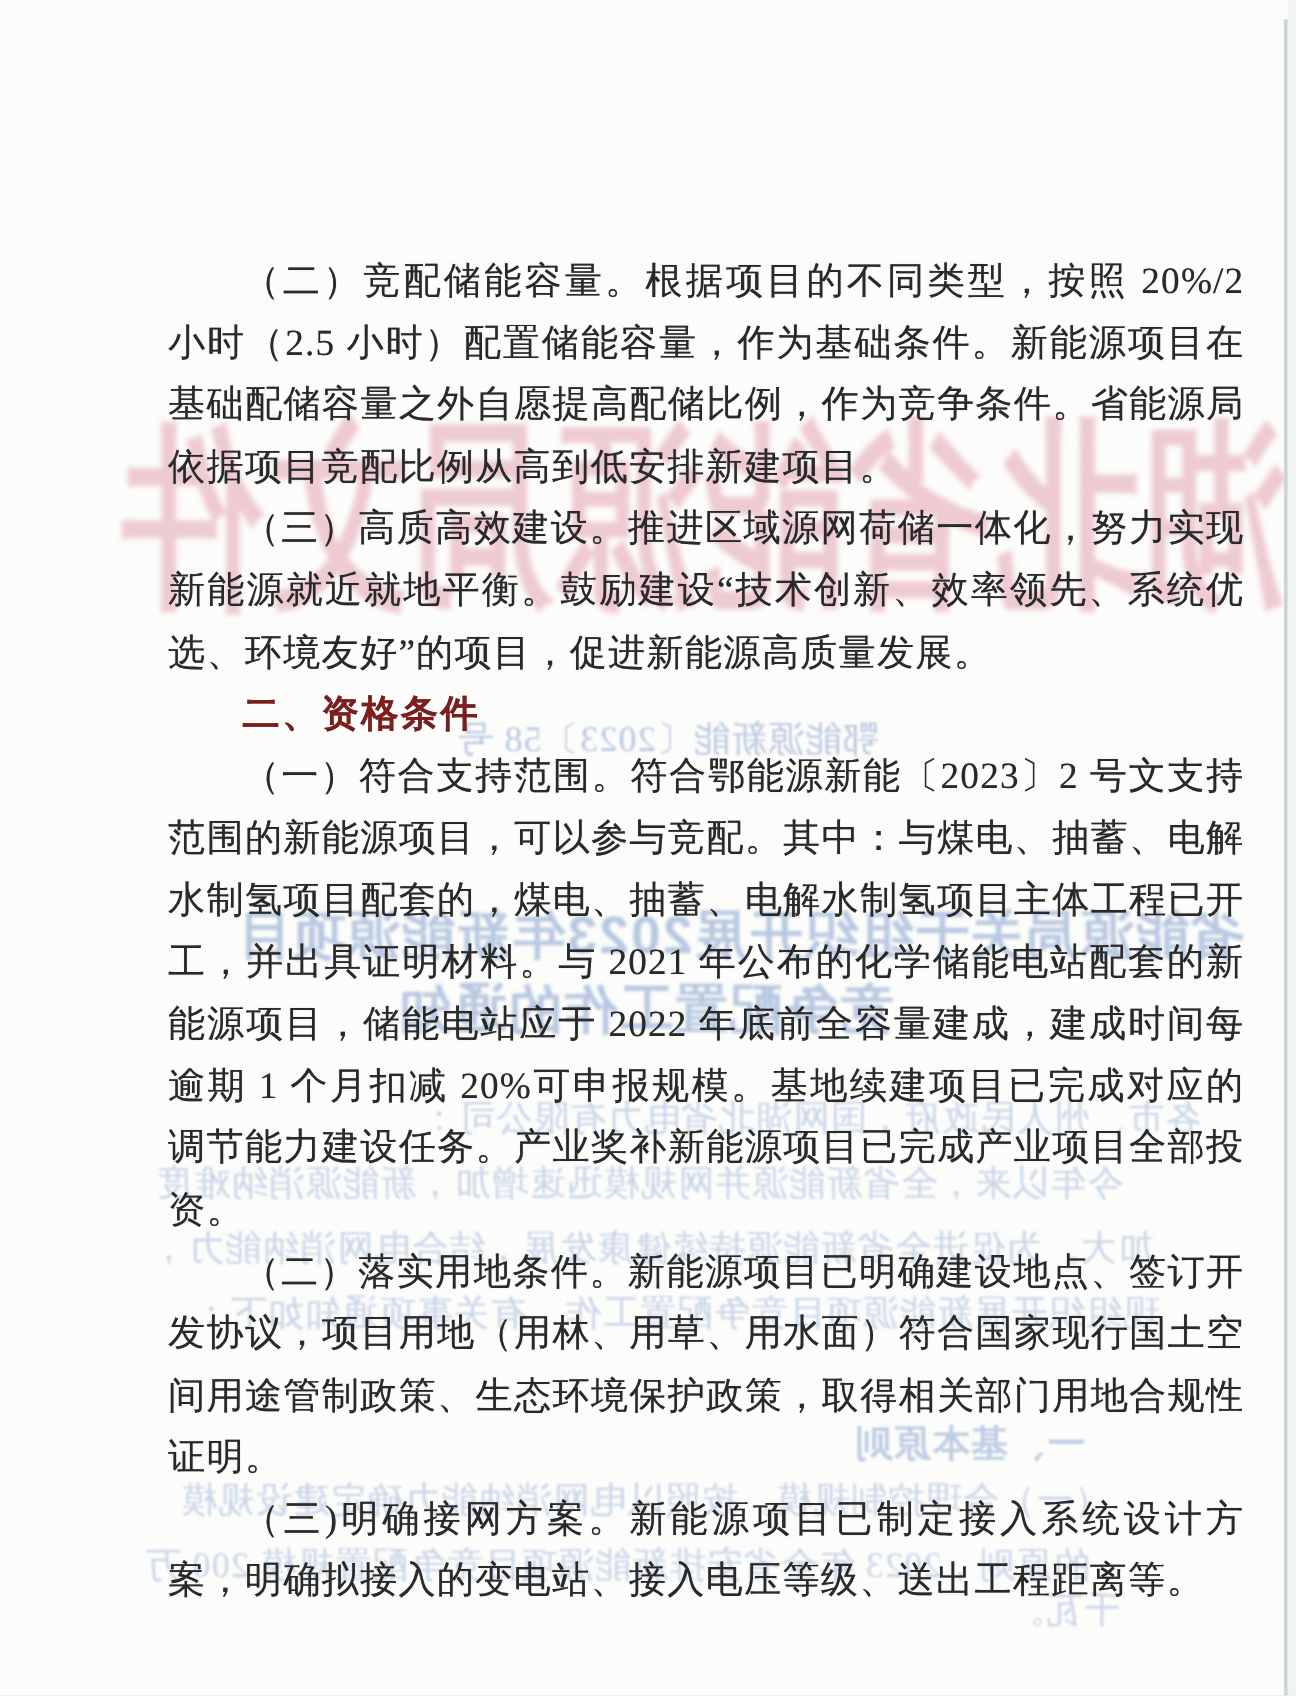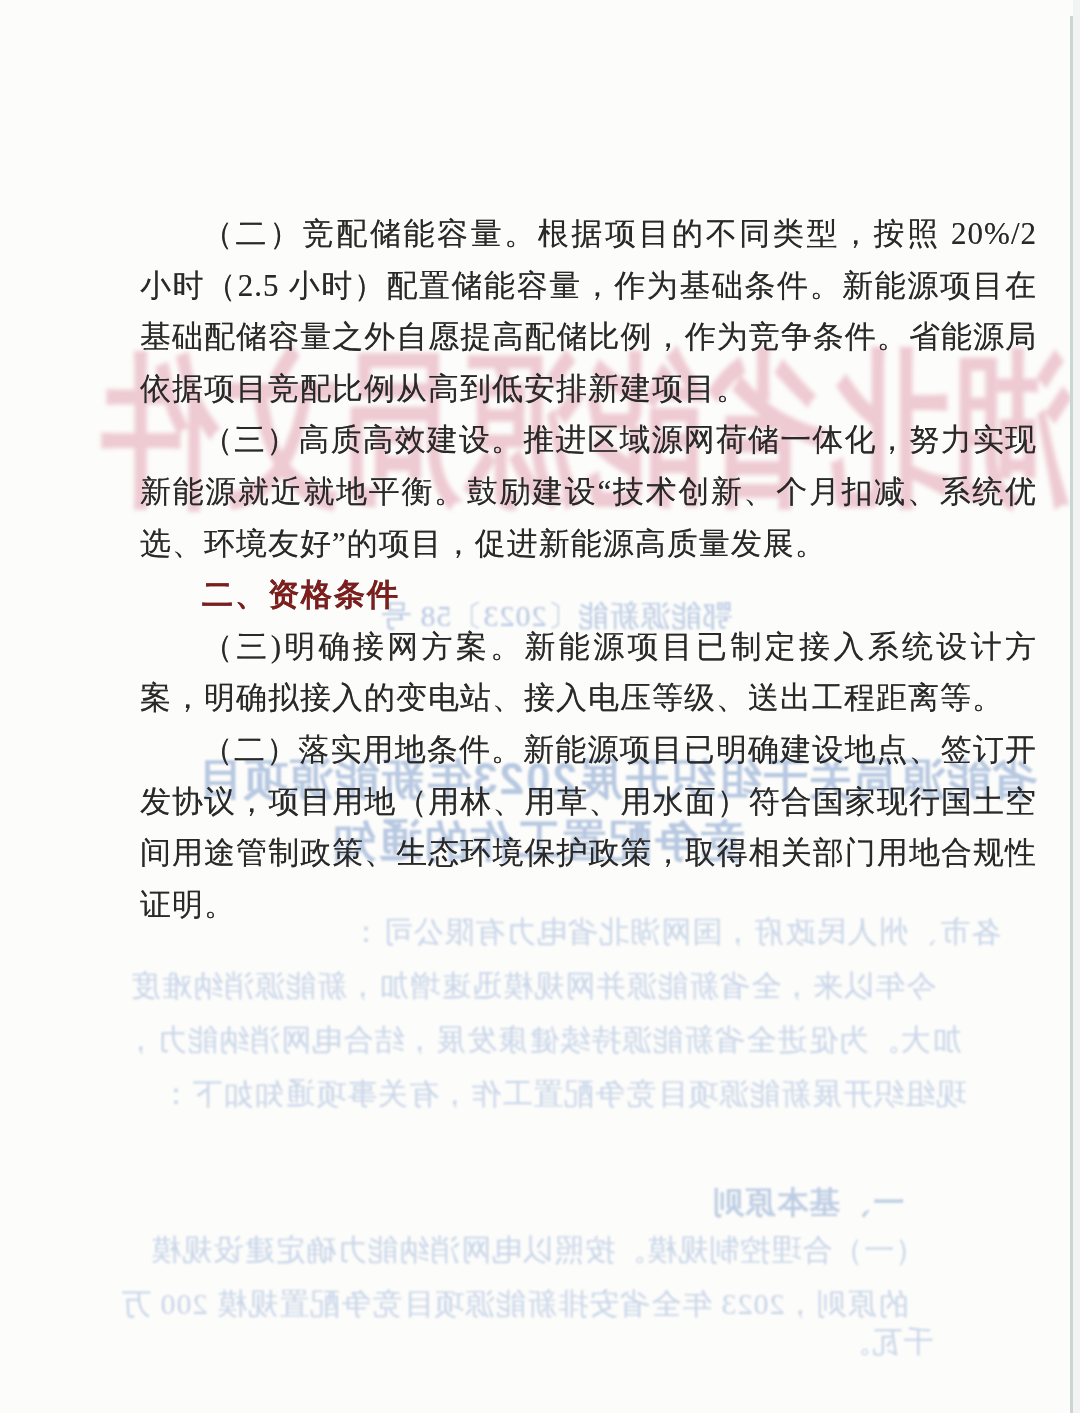--- a/index.html
+++ b/index.html
@@ -101,22 +101,23 @@
   <div class="bleed bleed-blue" style="left:120px; top:1284px;">
     <span class="flip">的原则，2023 年全省安排新能源项目竞争配置规模 200 万</span>
   </div>
 
   <div class="bleed bleed-blue" style="left:840px; top:1322px;">
     <span class="flip">千瓦。</span>
   </div>
 
   <div class="body-text">
     <p>（二）竞配储能容量。根据项目的不同类型，按照 20%/2 小时（2.5 小时）配置储能容量，作为基础条件。新能源项目在基础配储容量之外自愿提高配储比例，作为竞争条件。省能源局依据项目竞配比例从高到低安排新建项目。</p>
-    <p>（三）高质高效建设。推进区域源网荷储一体化，努力实现新能源就近就地平衡。鼓励建设“技术创新、个月扣减、系统优选、环境友好”的项目，促进新能源高质量发展。</p>
+    <p>（三）高质高效建设。推进区域源网荷储一体化，努力实现新能源就近就地平衡。鼓励建设“技术创新、效率领先、系统优选、环境友好”的项目，促进新能源高质量发展。</p>
     <p class="heading-line">二、资格条件</p>
+    <p>（一）符合支持范围。符合鄂能源新能〔2023〕2 号文支持范围的新能源项目，可以参与竞配。其中：与煤电、抽蓄、电解水制氢项目配套的，煤电、抽蓄、电解水制氢项目主体工程已开工，并出具证明材料。与 2021 年公布的化学储能电站配套的新能源项目，储能电站应于 2022 年底前全容量建成，建成时间每逾期 1 个月扣减 20%可申报规模。基地续建项目已完成对应的调节能力建设任务。产业奖补新能源项目已完成产业项目全部投资。</p>
+    <p>（二）落实用地条件。新能源项目已明确建设地点、签订开发协议，项目用地（用林、用草、用水面）符合国家现行国土空间用途管制政策、生态环境保护政策，取得相关部门用地合规性证明。</p>
     <p>（三)明确接网方案。新能源项目已制定接入系统设计方案，明确拟接入的变电站、接入电压等级、送出工程距离等。</p>
-    <p>（二）落实用地条件。新能源项目已明确建设地点、签订开发协议，项目用地（用林、用草、用水面）符合国家现行国土空间用途管制政策、生态环境保护政策，取得相关部门用地合规性证明。</p>
   </div>
 
   <div class="edge-strip"></div>
   <div class="edge-line"></div>
 
 </div>
 
 </body></html>

